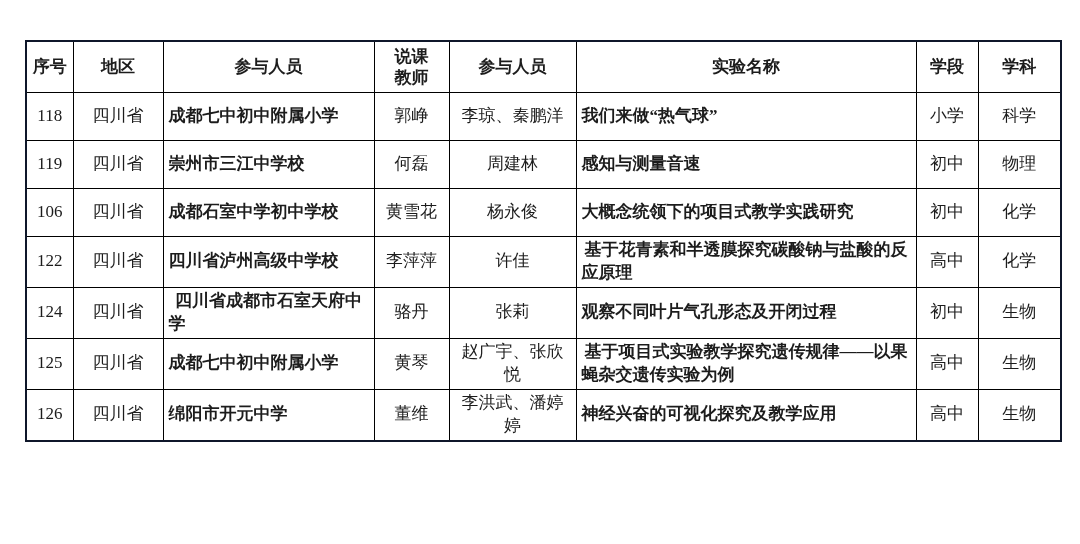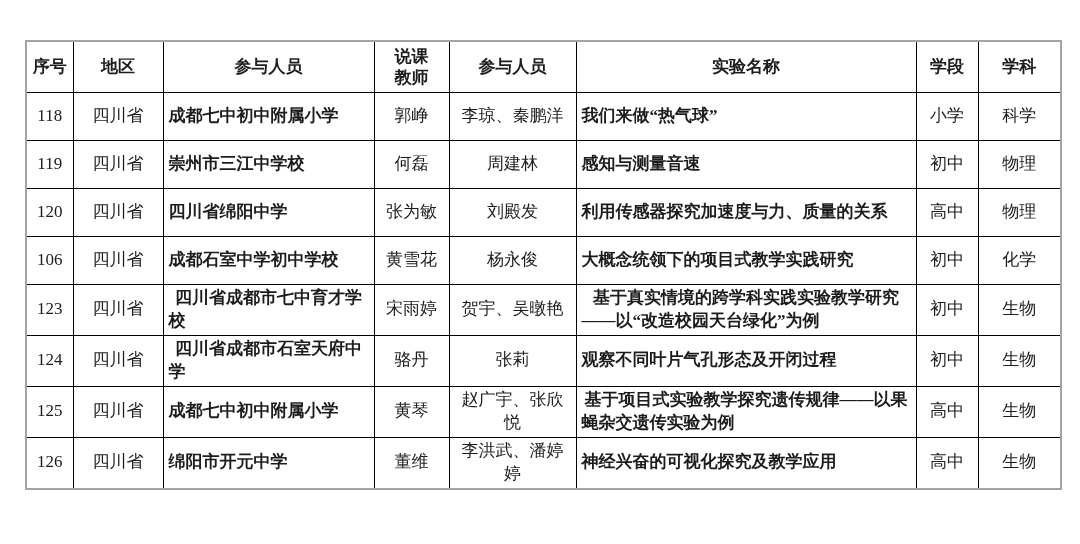--- a/index.html
+++ b/index.html
@@ -13,21 +13,21 @@
     height: 544px;
     background: #ffffff;
     overflow: hidden;
     font-family: "Liberation Serif", "DejaVu Serif", serif;
   }
   table.doc-table {
     border-collapse: collapse;
     table-layout: fixed;
     width: 1035px;
     margin: 40px 0 0 25px;
-    border: 2px solid #a3a3a3;
+    border: 2px solid #0f172a;
   }
   .doc-table th,
   .doc-table td {
     border: 1px solid #000000;
     color: #1c1c1c;
     font-size: 17px;
     text-align: center;
     vertical-align: middle;
     padding: 2px 5px;
     overflow: hidden;
@@ -99,53 +99,43 @@
     <td>119</td>
     <td>四川省</td>
     <td class="cell-left">崇州市三江中学校</td>
     <td>何磊</td>
     <td>周建林</td>
     <td class="cell-left">感知与测量音速</td>
     <td>初中</td>
     <td>物理</td>
   </tr>
 
-  <tr>
-    <td>120</td>
-    <td>四川省</td>
-    <td class="cell-left">四川省绵阳中学</td>
-    <td>张为敏</td>
-    <td>刘殿发</td>
-    <td class="cell-left">利用传感器探究加速度与力、质量的关系</td>
-    <td>高中</td>
-    <td>物理</td>
-  </tr>
 
   <tr>
     <td>106</td>
     <td>四川省</td>
     <td class="cell-left">成都石室中学初中学校</td>
     <td>黄雪花</td>
     <td>杨永俊</td>
     <td class="cell-left">大概念统领下的项目式教学实践研究</td>
     <td>初中</td>
     <td>化学</td>
   </tr>
 
+  <tr>
+    <td>122</td>
+    <td>四川省</td>
+    <td class="cell-left">四川省泸州高级中学校</td>
+    <td>李萍萍</td>
+    <td>许佳</td>
+    <td class="cell-left">基于花青素和半透膜探究碳酸钠与盐酸的反应原理</td>
+    <td>高中</td>
+    <td>化学</td>
+  </tr>
 
-  <tr>
-    <td>123</td>
-    <td>四川省</td>
-    <td class="cell-left">四川省成都市七中育才学校</td>
-    <td>宋雨婷</td>
-    <td>贺宇、吴暾艳</td>
-    <td class="cell-left">基于真实情境的跨学科实践实验教学研究——以“改造校园天台绿化”为例</td>
-    <td>初中</td>
-    <td>生物</td>
-  </tr>
 
   <tr>
     <td>124</td>
     <td>四川省</td>
     <td class="cell-left">四川省成都市石室天府中学</td>
     <td>骆丹</td>
     <td>张莉</td>
     <td class="cell-left">观察不同叶片气孔形态及开闭过程</td>
     <td>初中</td>
     <td>生物</td>

